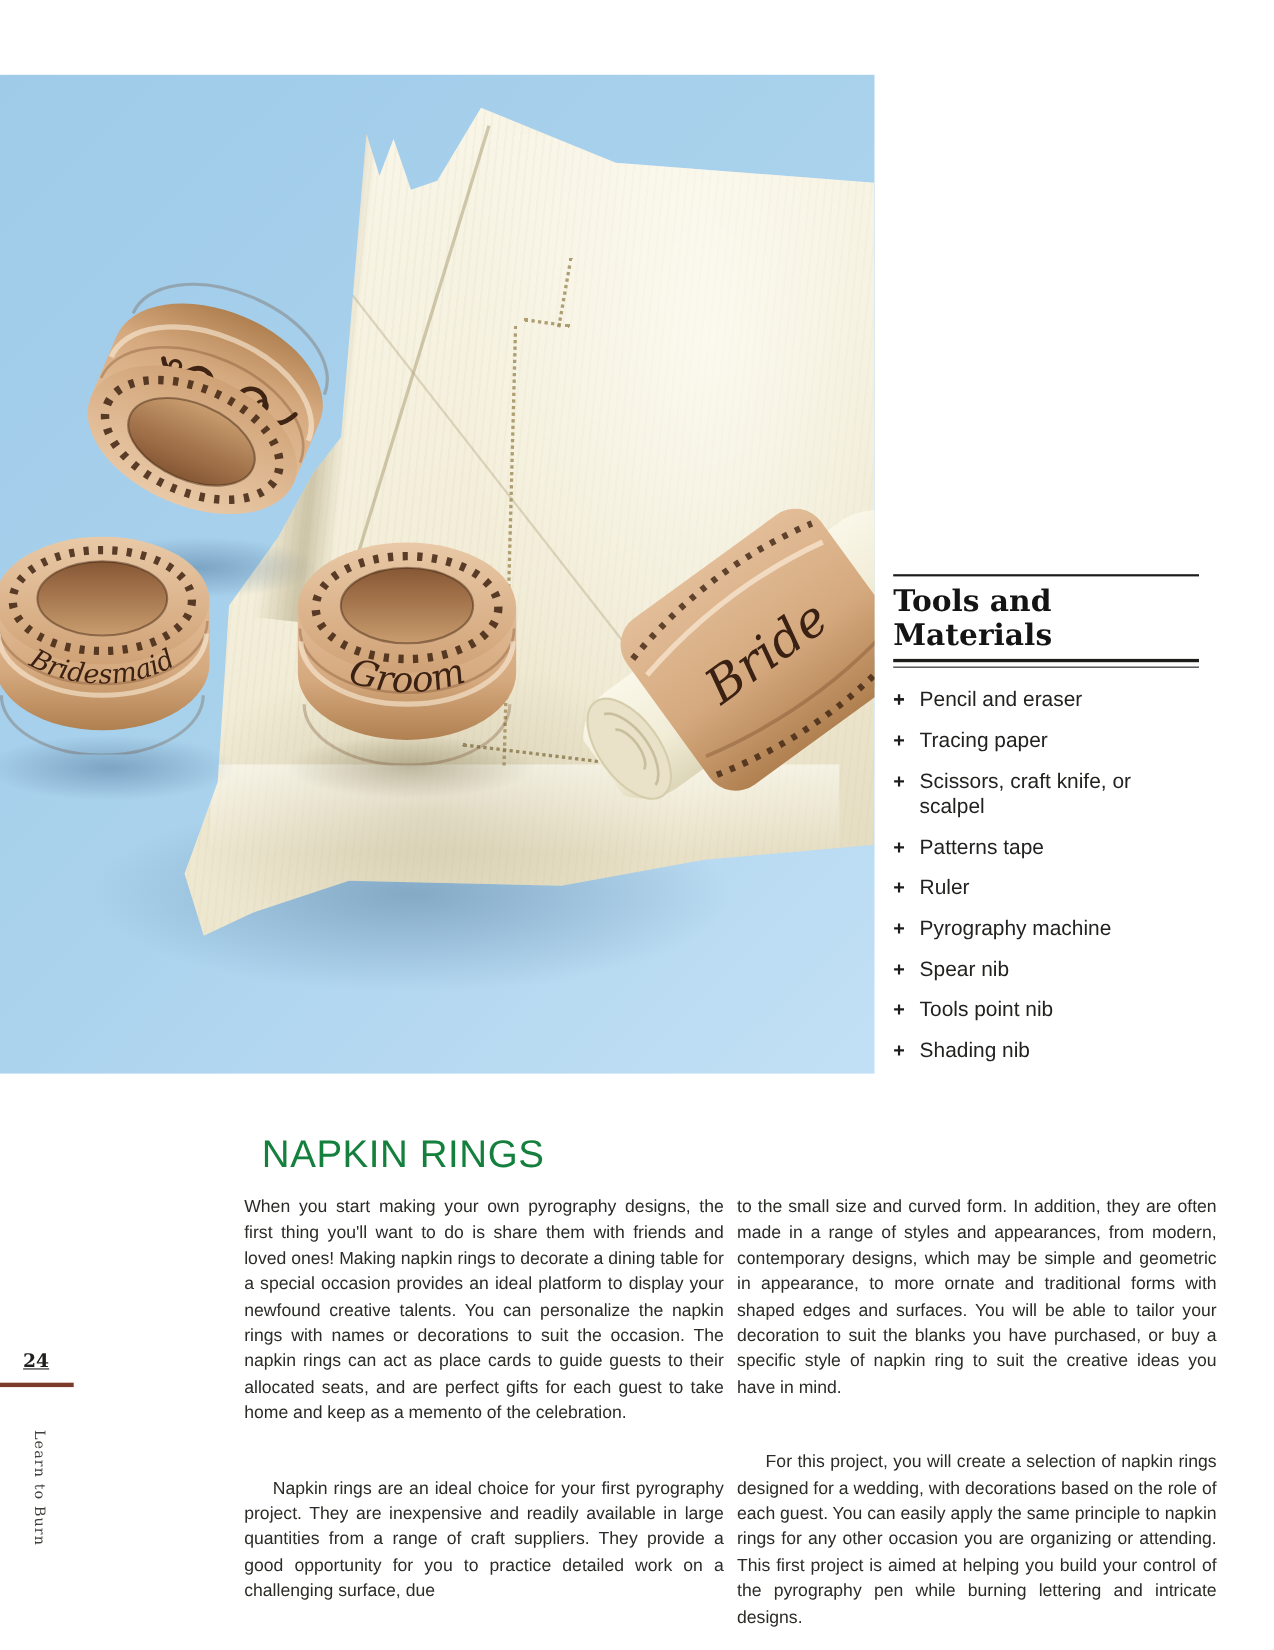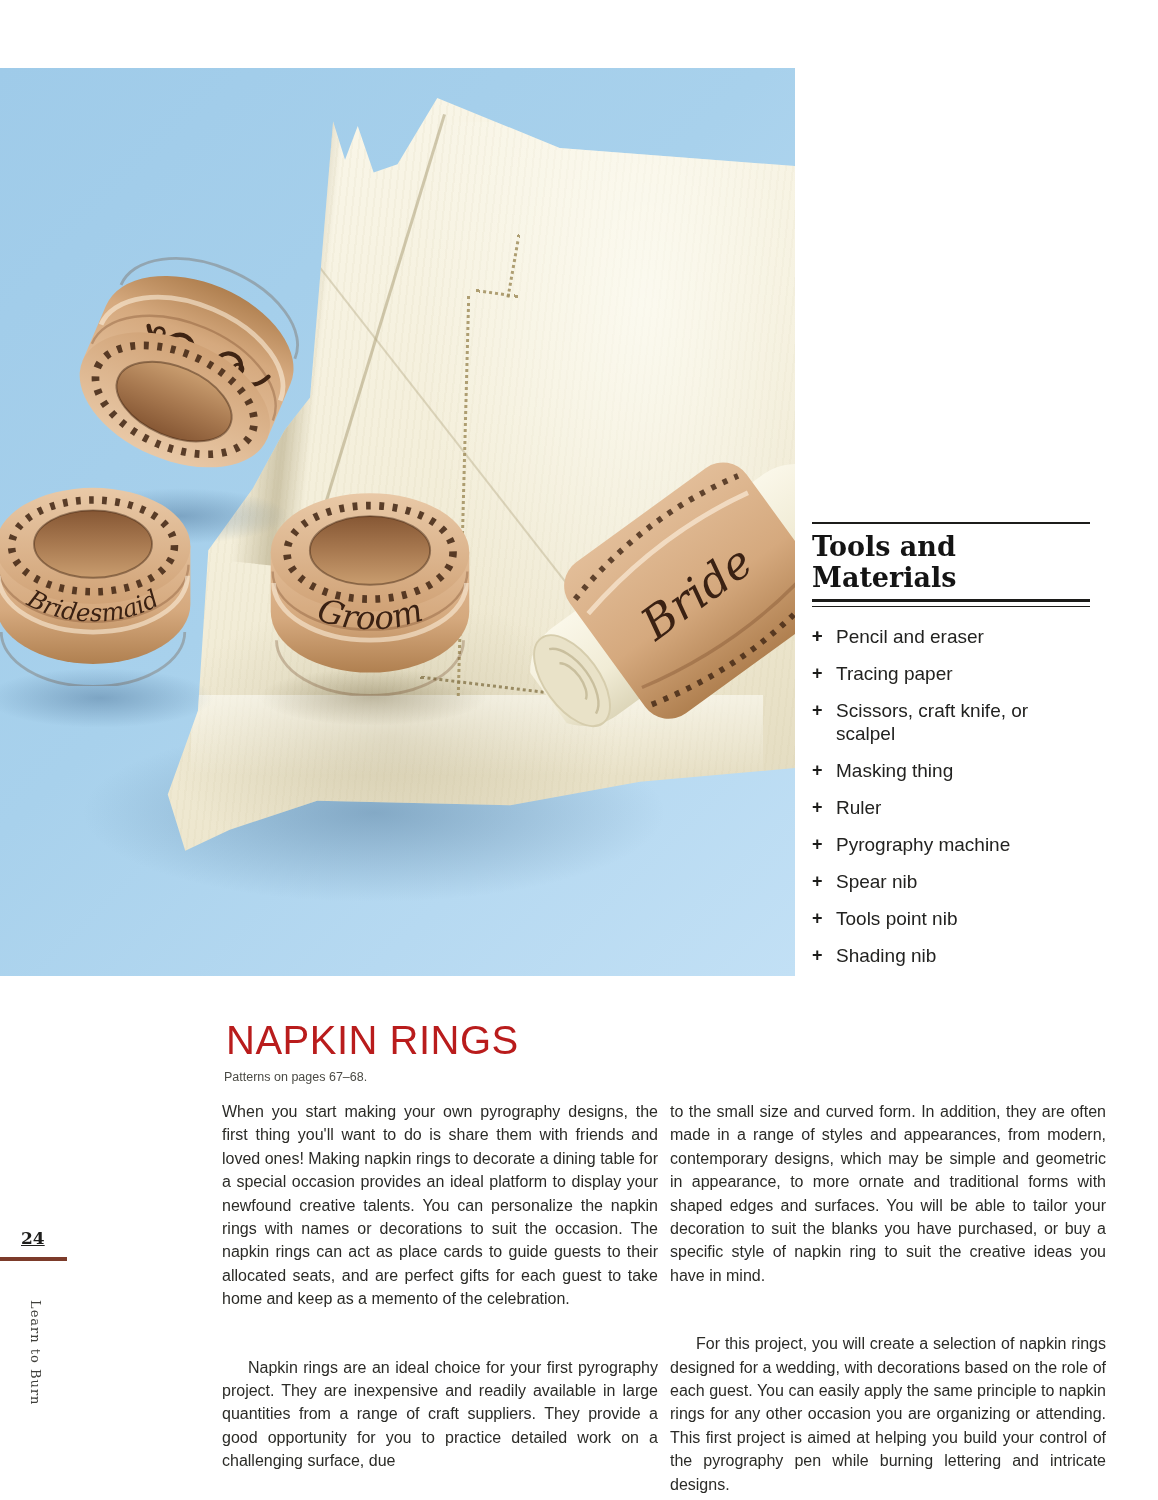--- a/index.html
+++ b/index.html
@@ -50,21 +50,21 @@
   .tools h2{margin:7px 0 6px 0;font-family:"DejaVu Serif",serif;font-weight:bold;
             font-size:27px;letter-spacing:0;color:#141414;}
   .rule-bottom{height:4px;border-top:3px solid #1c1c1a;border-bottom:1.5px solid #1c1c1a;}
   .tools ul{list-style:none;margin:18px 0 0 0;padding:0;}
   .tools li{position:relative;padding-left:24px;margin-bottom:14px;
             font-size:19px;line-height:23px;color:#222220;}
   .tools li .bullet{position:absolute;left:0;top:0;font-weight:bold;font-size:18px;color:#1c1c1a;}
 
   
   .article{position:absolute;left:222px;top:1014px;width:884px;}
-  .article h1{margin:4px;font-size:40px;font-weight:400;letter-spacing:.5px;color:#b91c1c;}
+  .article h1{margin:16px;font-size:35px;font-weight:400;letter-spacing:.5px;color:#15803d;}
   .patterns{margin:7px 0 0 2px;font-size:12.5px;color:#4a4a44;}
   .cols{display:flex;gap:12px;margin-top:16px;}
   .col{flex:1;font-size:16px;line-height:23.4px;text-align:justify;color:#2b2b27;}
   .col p{margin:0;}
   .col p.indent{text-indent:26px;margin-top:45px;}
 
   
   .page-num{position:absolute;left:21px;top:1228px;font-family:"DejaVu Serif",serif;
             font-weight:bold;font-size:17px;color:#1e1e1c;text-decoration:underline;}
   .accent-rule{position:absolute;left:0;top:1257px;width:67px;height:4px;background:#7c3b2a;}
@@ -183,32 +183,31 @@
 
   <aside class="tools">
     <div class="rule-top"></div>
     <h2>Tools and Materials</h2>
     <div class="rule-bottom"></div>
     <ul>
       <li><span class="bullet">+</span></li>
       <li><span class="bullet">+</span><span>Pencil and eraser</span></li>
       <li><span class="bullet">+</span><span>Tracing paper</span></li>
       <li><span class="bullet">+</span><span>Scissors, craft knife, or scalpel</span></li>
-      <li><span class="bullet">+</span><span>Masking thing</span></li>
+      <li><span class="bullet">+</span><span>Patterns tape</span></li>
       <li><span class="bullet">+</span><span>Ruler</span></li>
       <li><span class="bullet">+</span><span>Pyrography machine</span></li>
       <li><span class="bullet">+</span><span>Spear nib</span></li>
       <li><span class="bullet">+</span><span>Tools point nib</span></li>
       <li><span class="bullet">+</span><span>Shading nib</span></li>
     </ul>
   </aside>
 
   <section class="article">
     <h1>NAPKIN RINGS</h1>
-    <p class="patterns">Patterns on pages 67–68.</p>
     <div class="cols">
       <div class="col">
         <p>When you start making your own pyrography designs, the first thing you'll want to do is share them with friends and loved ones! Making napkin rings to decorate a dining table for a special occasion provides an ideal platform to display your newfound creative talents. You can personalize the napkin rings with names or decorations to suit the occasion. The napkin rings can act as place cards to guide guests to their allocated seats, and are perfect gifts for each guest to take home and keep as a memento of the celebration.</p>
         <p class="indent">Napkin rings are an ideal choice for your first pyrography project. They are inexpensive and readily available in large quantities from a range of craft suppliers. They provide a good opportunity for you to practice detailed work on a challenging surface, due</p>
       </div>
       <div class="col">
         <p>to the small size and curved form. In addition, they are often made in a range of styles and appearances, from modern, contemporary designs, which may be simple and geometric in appearance, to more ornate and traditional forms with shaped edges and surfaces. You will be able to tailor your decoration to suit the blanks you have purchased, or buy a specific style of napkin ring to suit the creative ideas you have in mind.</p>
         <p class="indent">For this project, you will create a selection of napkin rings designed for a wedding, with decorations based on the role of each guest. You can easily apply the same principle to napkin rings for any other occasion you are organizing or attending. This first project is aimed at helping you build your control of the pyrography pen while burning lettering and intricate designs.</p>
       </div>
     </div>

